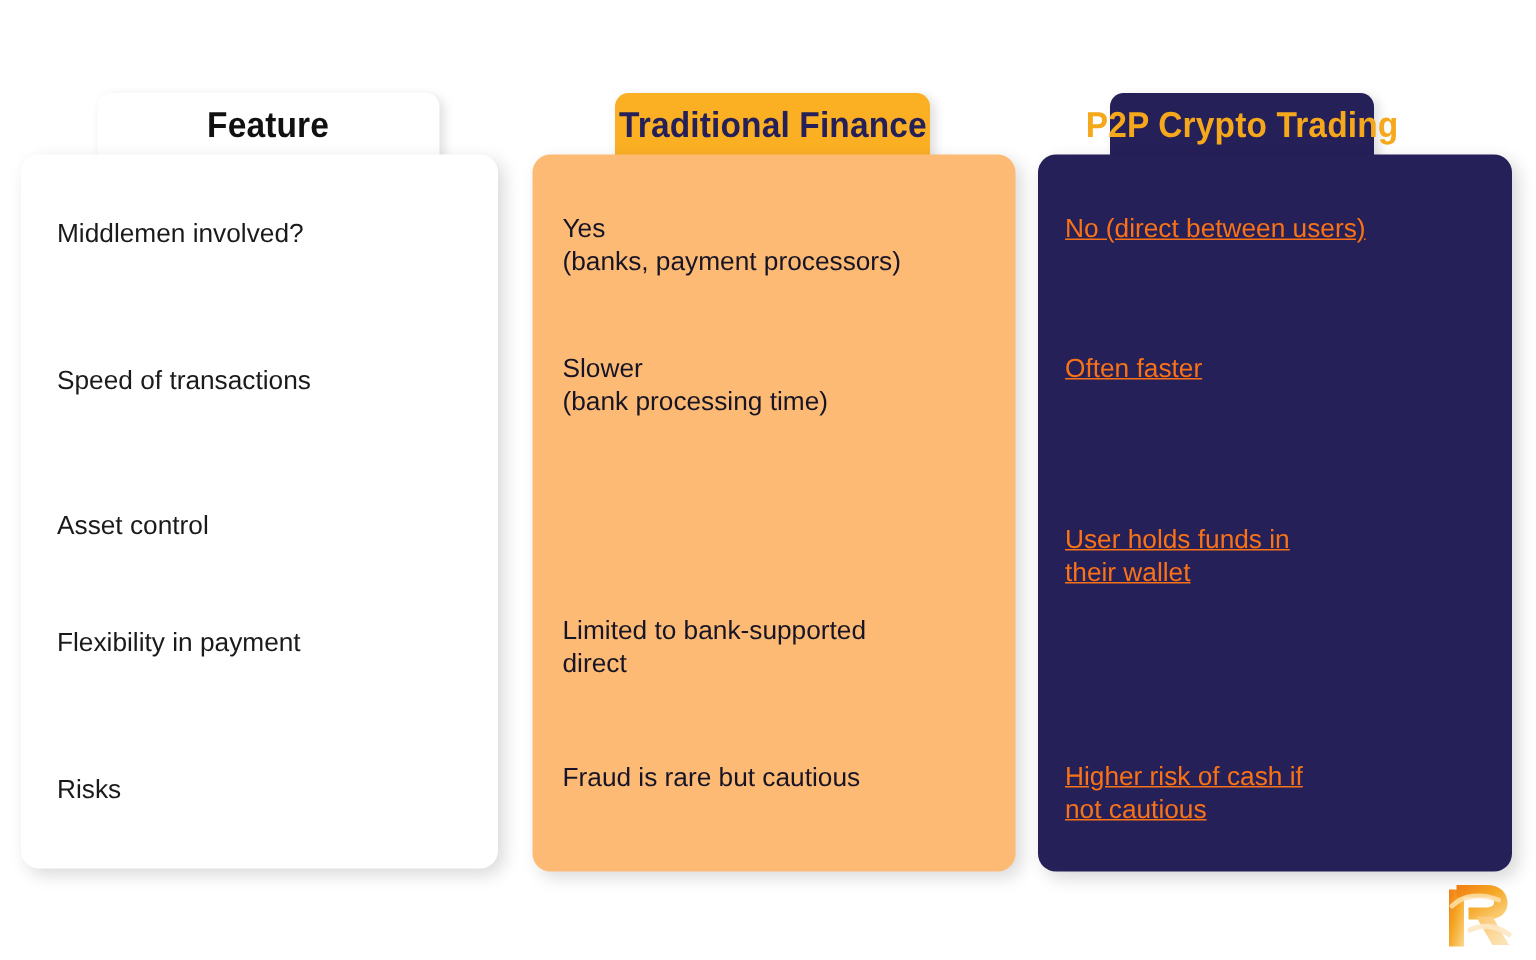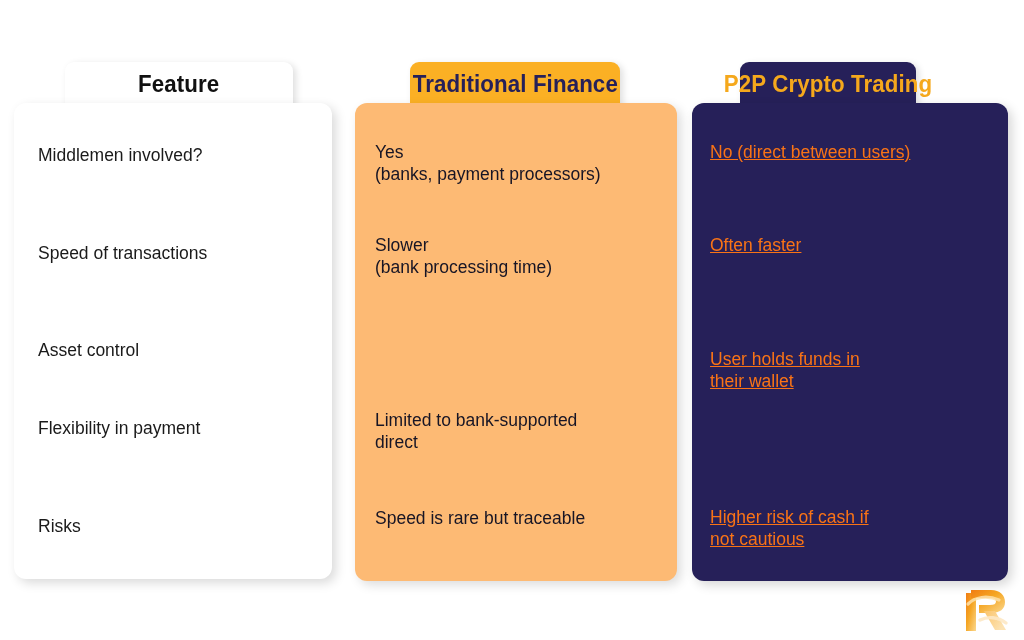--- a/index.html
+++ b/index.html
@@ -171,21 +171,21 @@
     </div>
 
     <div class="body-card">
       <div class="rows">
         <div class="cell row-0">Yes
 (banks, payment processors)</div>
         <div class="cell row-1">Slower
 (bank processing time)</div>
         <div class="cell row-3">Limited to bank-supported
 direct</div>
-        <div class="cell row-4">Speed is rare but traceable</div>
+        <div class="cell row-4">Fraud is rare but cautious</div>
       </div>
     </div>
 
   </div>
 
   <div class="column col-p2p">
 
     <div class="header-card">
       <span class="header-label">P2P Crypto Trading</span>
     </div>

